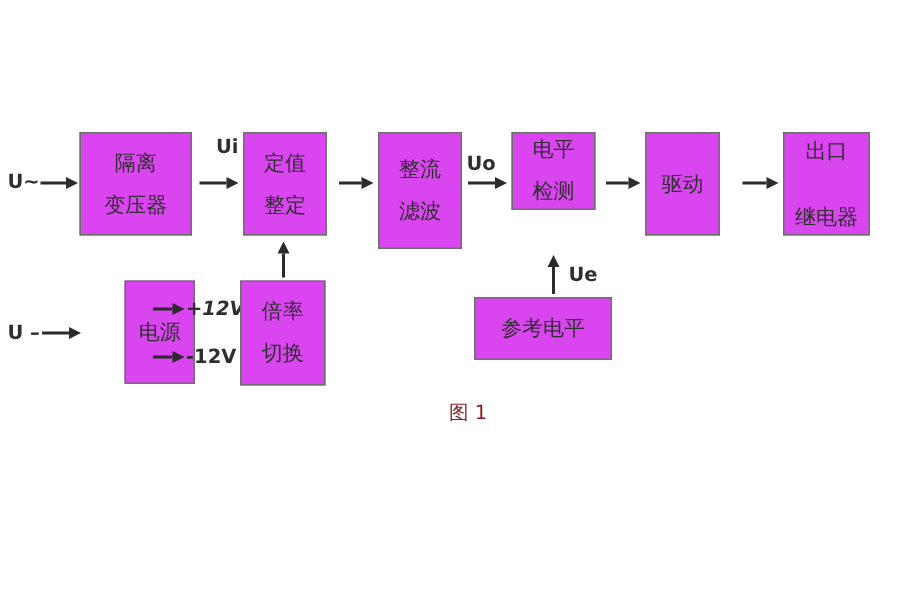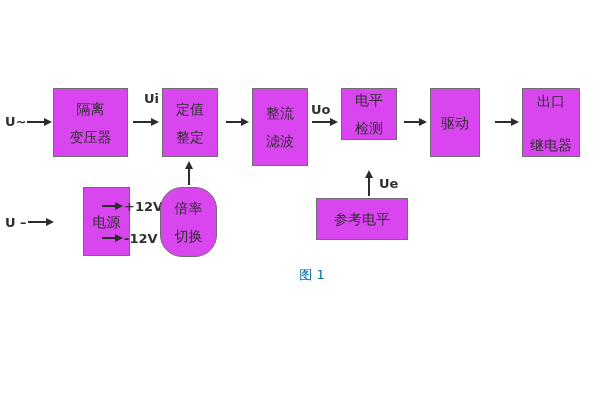--- a/index.html
+++ b/index.html
@@ -62,21 +62,21 @@
     position: absolute;
     font-size: 13px;
     line-height: 13px;
     font-weight: 600;
     color: #2f2f2f;
     white-space: nowrap;
   }
   .caption {
     position: absolute;
     font-size: 13px;
-    color: #0369a1;
+    color: #7f1d1d;
     text-align: center;
     white-space: nowrap;
   }
 </style>
 </head>
 <body>
 
 <div id="canvas">
 
   <span class="sig" style="left:5px; top:115px;">U~</span>
@@ -124,26 +124,26 @@
   </div>
 
   <span class="sig" style="left:5px; top:216px;">U –</span>
   <div class="harrow" style="left:28px; top:221px; width:18px;"></div>
 
   <div class="box" style="left:55px; top:187px; width:47px; height:69px;margin-left:28px;">
     <span>电源</span>
   </div>
 
   <div class="harrow" style="left:102px; top:205px; width:13px;"></div>
-  <span class="sig" style="left:124px; top:200px;">+12V</span>
+  <span class="sig" style="left:124px; top:200px;font-style:italic;">+12V</span>
 
   <div class="harrow" style="left:102px; top:237px; width:13px;"></div>
   <span class="sig" style="left:124px; top:232px;">-12V</span>
 
-  <div class="box" style="left:160px; top:187px; width:57px; height:70px;border-radius:22px;">
+  <div class="box" style="left:160px; top:187px; width:57px; height:70px;">
     <span>倍率</span>
     <span>切换</span>
   </div>
 
   <div class="varrow" style="left:188px; top:169px; height:16px;"></div>
 
   <div class="varrow" style="left:368px; top:178px; height:18px;"></div>
   <span class="sig" style="left:379px; top:177px;">Ue</span>
 
   <div class="box" style="left:316px; top:198px; width:92px; height:42px;">

